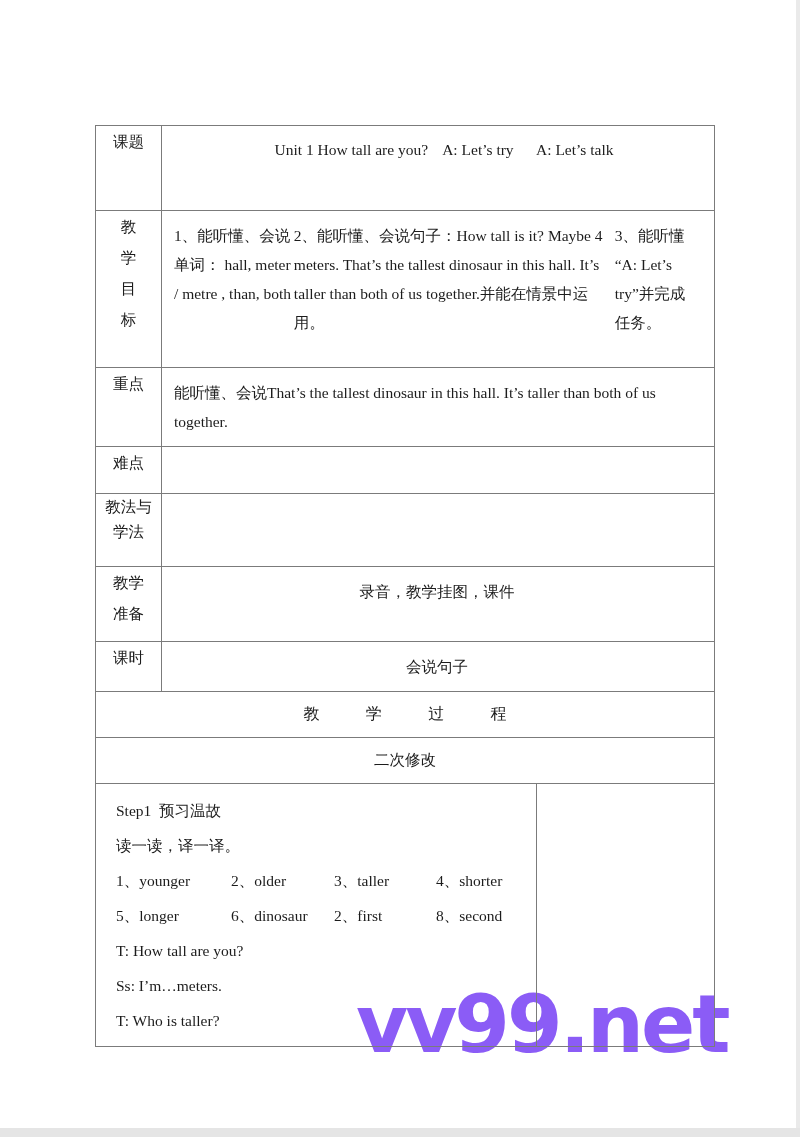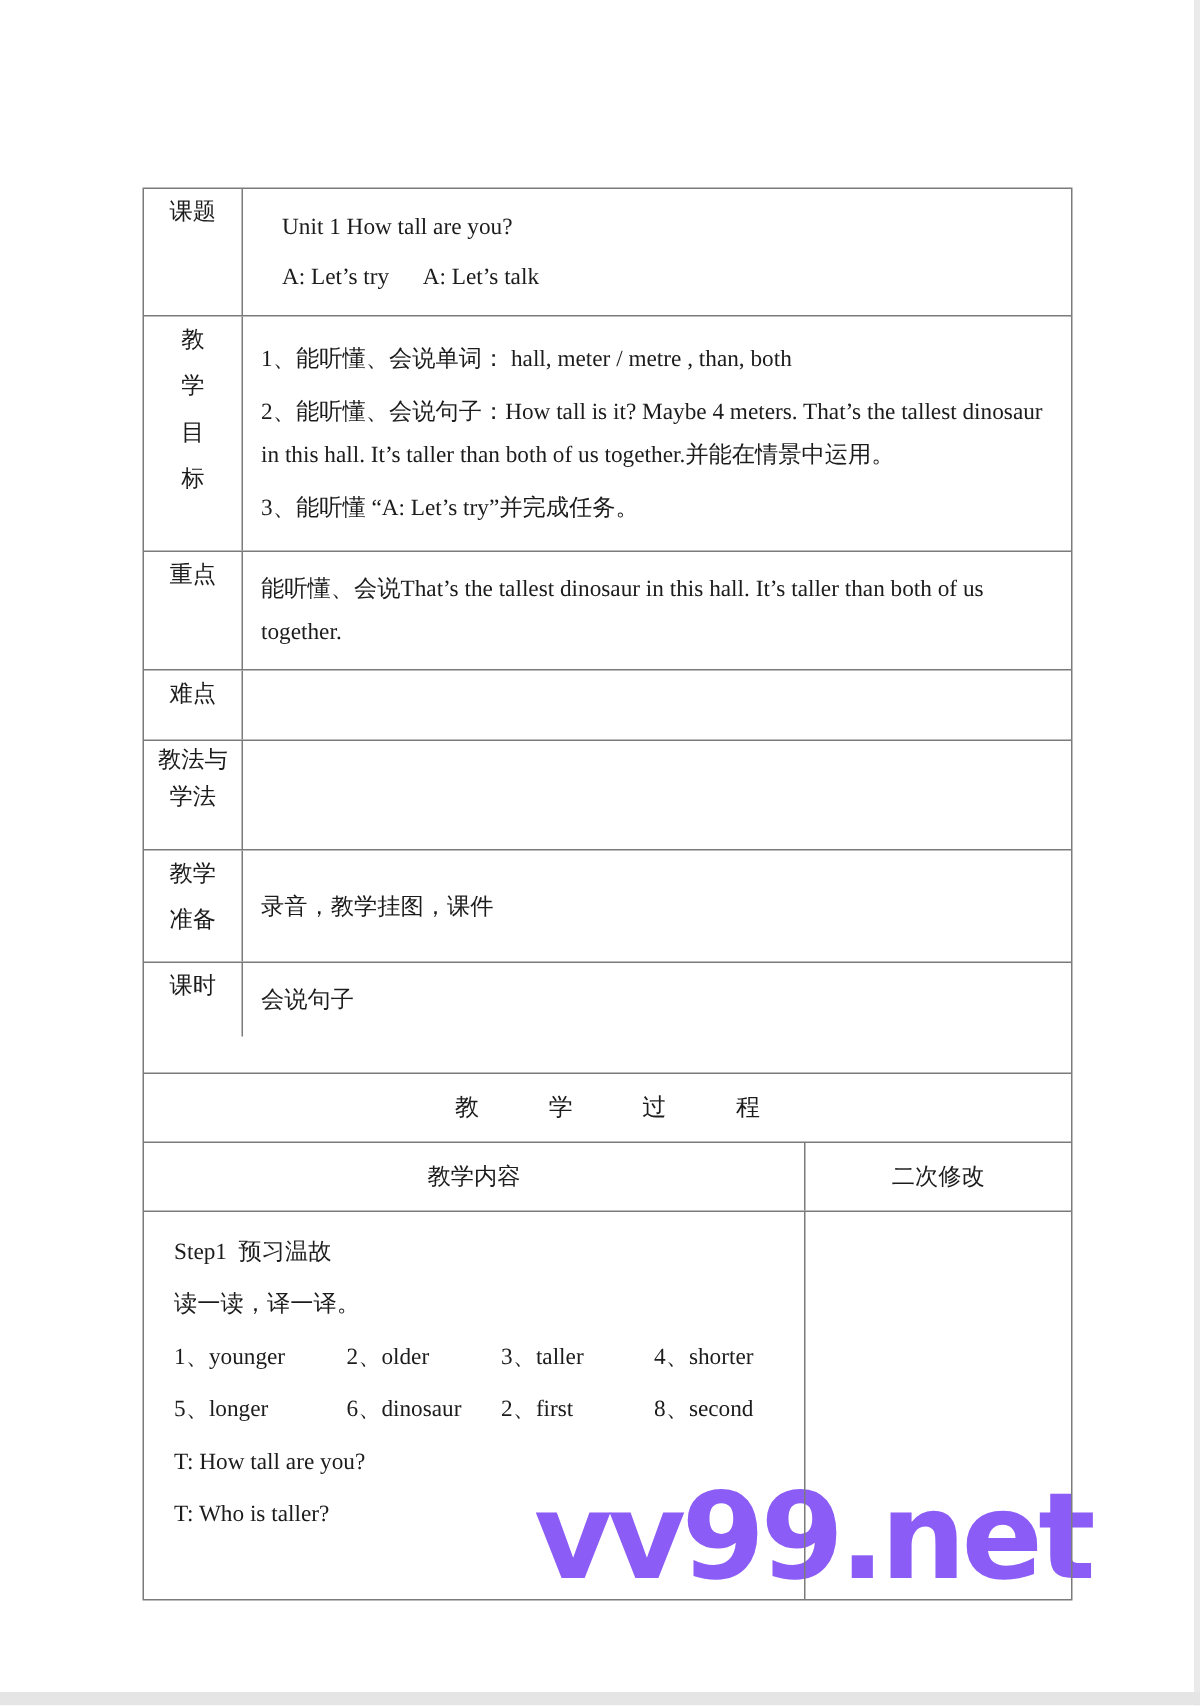--- a/index.html
+++ b/index.html
@@ -42,40 +42,39 @@
     box-sizing: border-box;
   }
   .row:first-child { border-top: none; }
   .r1 { min-height: 84px; }
   .r2 { min-height: 157px; }
   .r3 { min-height: 73px; }
   .r4 { min-height: 47px; }
   .r5 { min-height: 73px; }
   .r6 { min-height: 75px; }
   .r7 { min-height: 43px; }
-  .r-title { min-height: 46px; margin-top: 24px; }
+  .r-title { min-height: 46px; }
   .r-head { min-height: 46px; }
   .r-content { min-height: 259px; }
   .label-cell {
     flex: 0 0 66px;
     width: 66px;
     border-right: 1px solid #7b7b7b;
     display: flex;
     flex-direction: column;
     justify-content: flex-start;
     align-items: center;
     text-align: center;
     line-height: 31px;
     box-sizing: border-box;
   }
   .label-cell.two-line { line-height: 25px; }
   .content-cell {
     flex: 1;
     display: flex;
-    flex-direction: column;
     justify-content: center;
     padding: 7px 14px 7px 12px;
     box-sizing: border-box;
   }
   .content-cell p {
     margin: 3px 0;
     line-height: 29px;
     white-space: pre-wrap;
   }
   .keti-cell p {
@@ -216,41 +215,41 @@
     <div class="content-cell">
       <p>会说句子</p>
     </div>
   </div>
 
   <div class="row r-title title-row">
     <div class="title-text">教学过程</div>
   </div>
 
   <div class="row r-head">
-    <div class="head-left">教学内容</div>
     <div class="head-right">二次修改</div>
   </div>
 
   <div class="row r-content">
     <div class="content-left">
       <div class="line">Step1  预习温故</div>
       <div class="line">读一读，译一译。</div>
       <div class="vocab-row">
         <span>1、younger</span>
         <span>2、older</span>
         <span>3、taller</span>
         <span>4、shorter</span>
       </div>
       <div class="vocab-row">
         <span>5、longer</span>
         <span>6、dinosaur</span>
         <span>2、first</span>
         <span>8、second</span>
       </div>
       <div class="line">T: How tall are you?</div>
+      <div class="line">Ss: I’m…meters.</div>
       <div class="line">T: Who is taller?</div>
     </div>
     <div class="content-right"></div>
   </div>
 
 </div>
 
 <div class="edge-right"></div>
 <div class="edge-bottom"></div>
 

